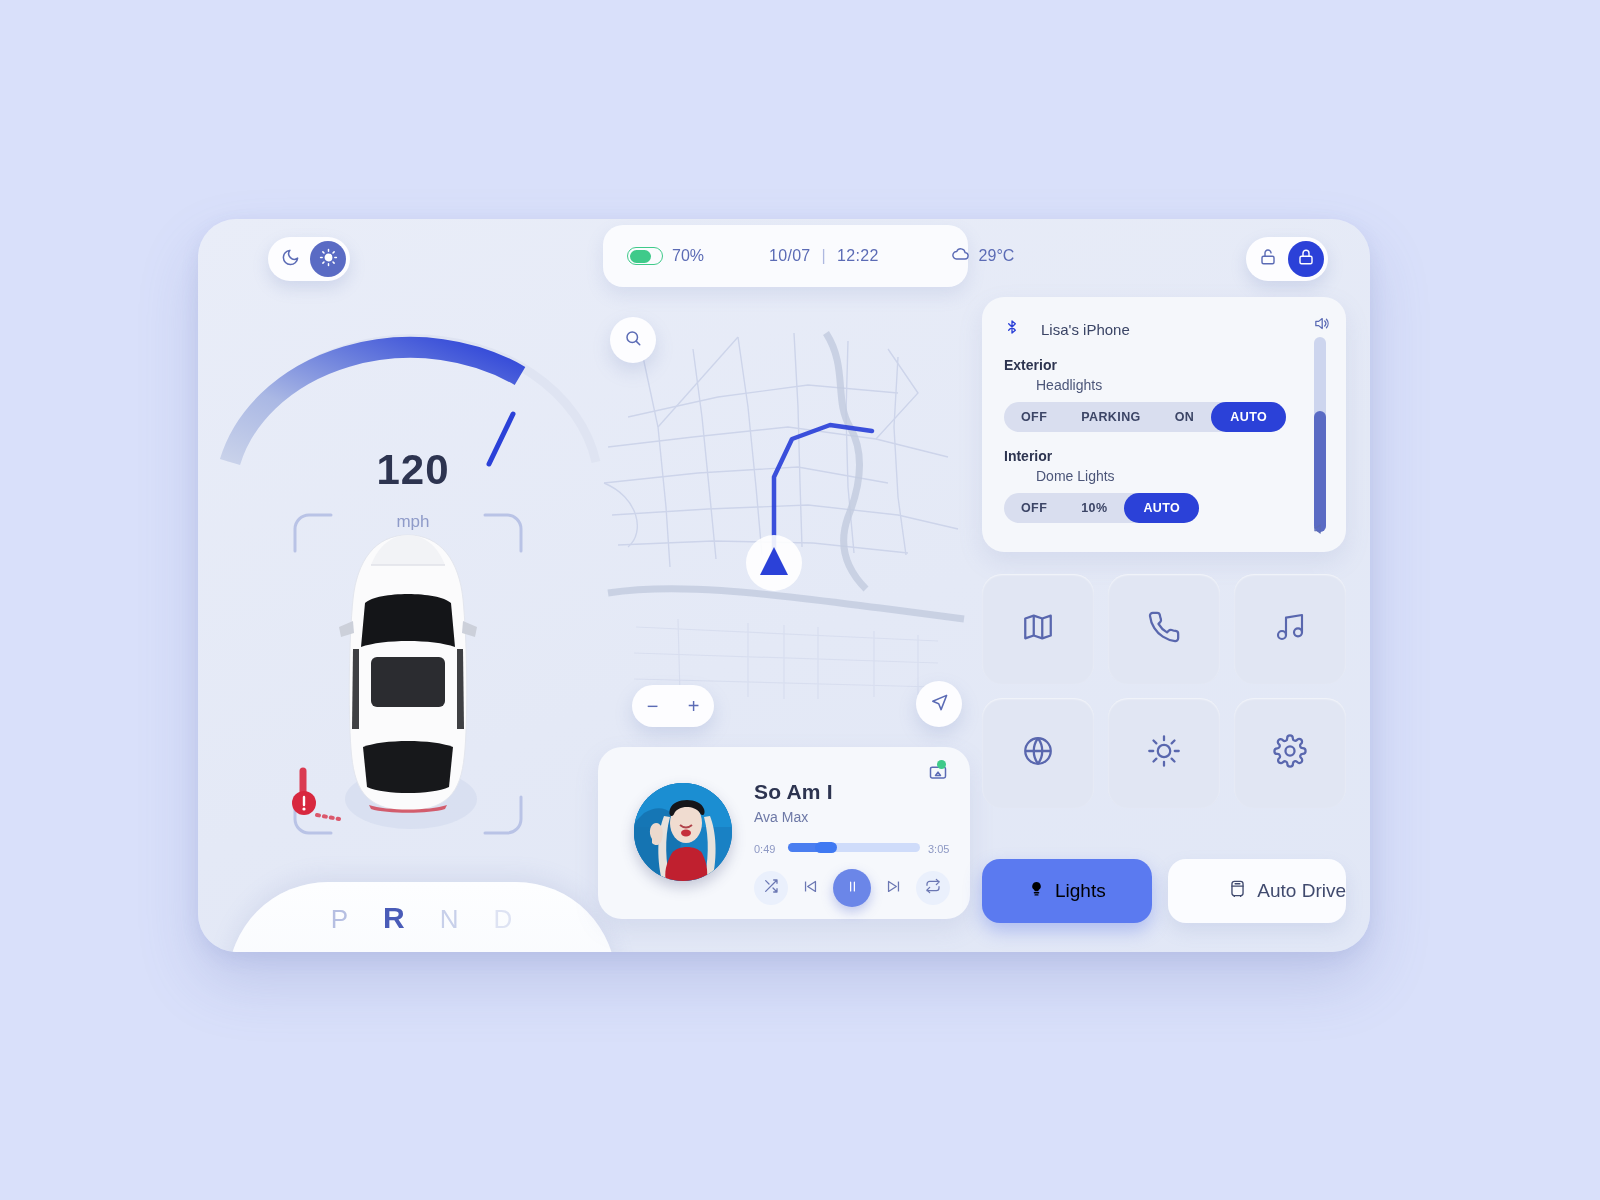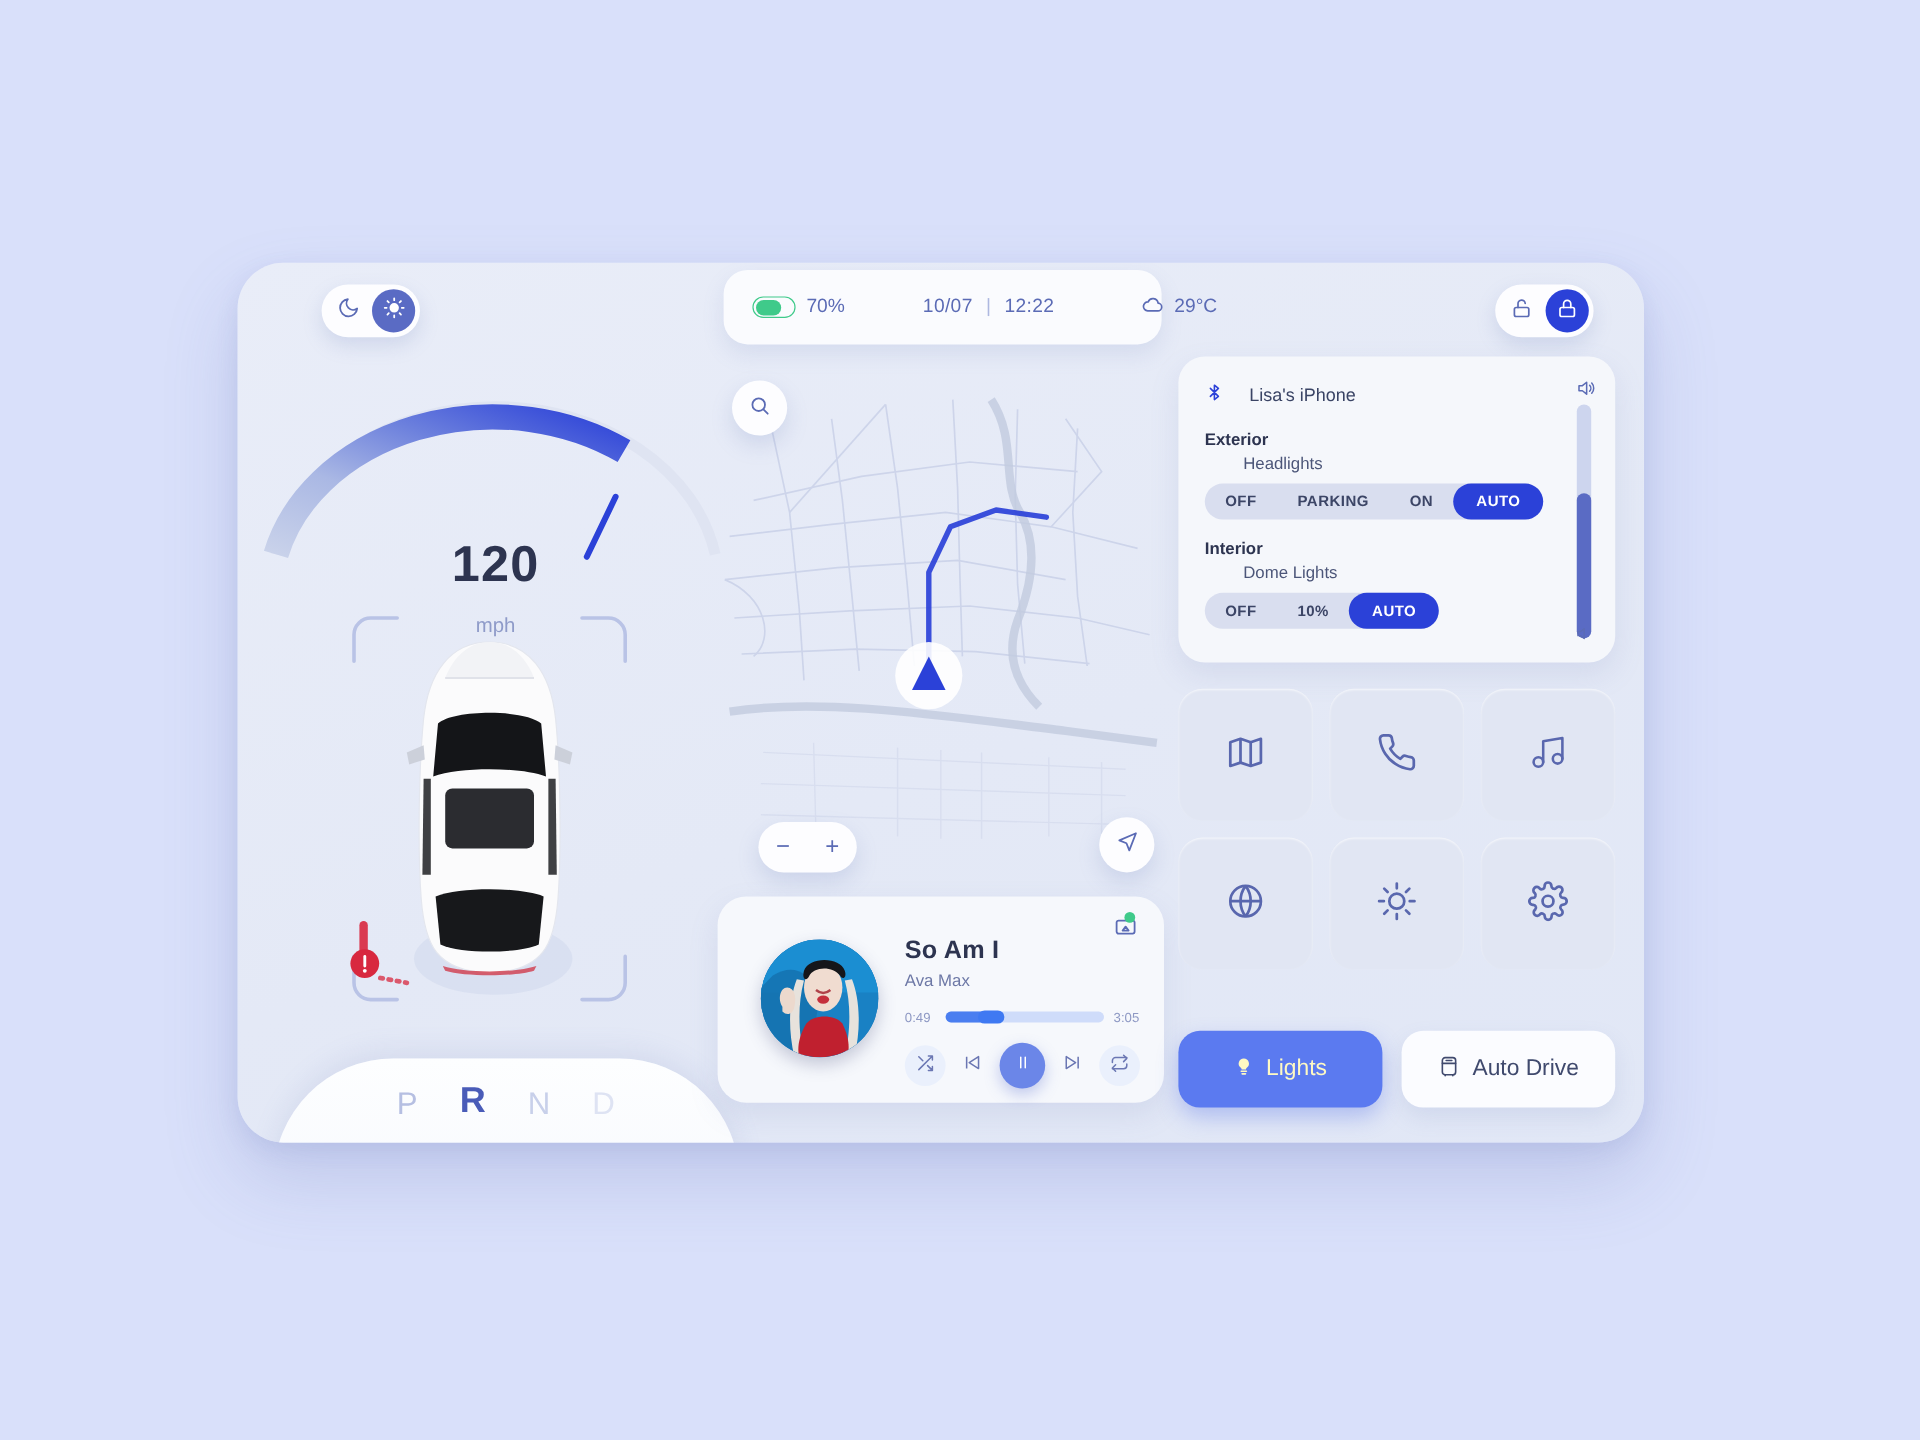--- a/index.html
+++ b/index.html
@@ -195,22 +195,22 @@
   
   #bottom-buttons {
     position: absolute; right: 24px; top: 640px;
     width: 364px; display: flex; gap: 16px;
   }
   .big-btn {
     height: 64px; border-radius: 18px;
     display: flex; align-items: center; justify-content: center; gap: 10px;
     font-size: 19px;
   }
-  #lights-btn { flex: 1; background: #5b7af0; color: #fef9c3; box-shadow: 0 8px 18px rgba(80,110,230,.35); }
-  #autodrive-btn { flex: 1.05; background: #fbfcff; color: #404a6e; box-shadow: 0 8px 18px rgba(120,135,190,.16); }
+  #lights-btn { flex: 1; background: #5b7af0; color: #000000; box-shadow: 0 8px 18px rgba(80,110,230,.35); }
+  #autodrive-btn { flex: 1.05; background: #fbfcff; color: #404a6e; box-shadow: 0 8px 18px rgba(120,135,190,.16); justify-content: flex-end; }
 </style>
 </head>
 <body>
 
 <div id="dashboard">
 
   <div class="pill-toggle" id="mode-toggle">
     <div class="tgl-opt">
       <span>
         <svg width="19" height="19" viewBox="0 0 24 24" fill="none" stroke="currentColor" stroke-width="1.9" stroke-linecap="round" stroke-linejoin="round">

